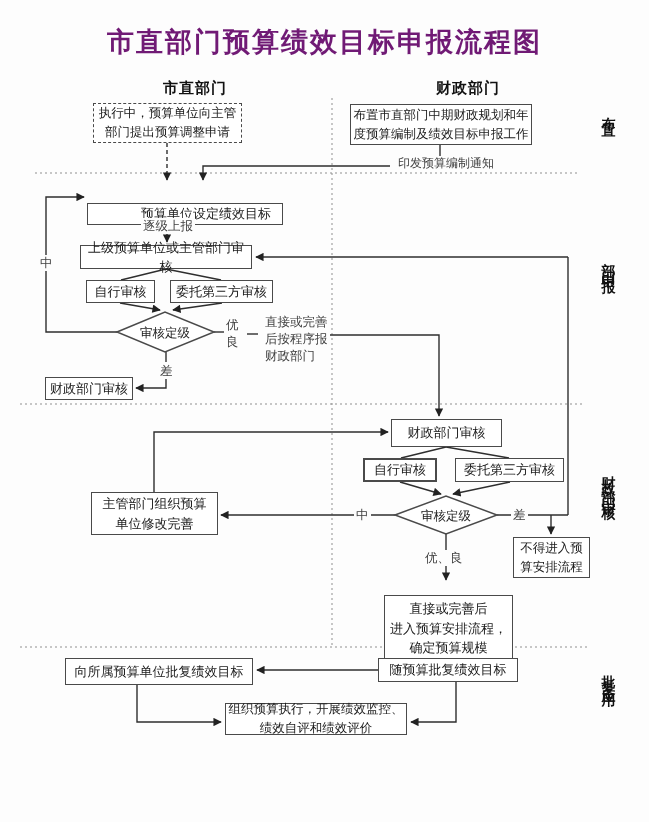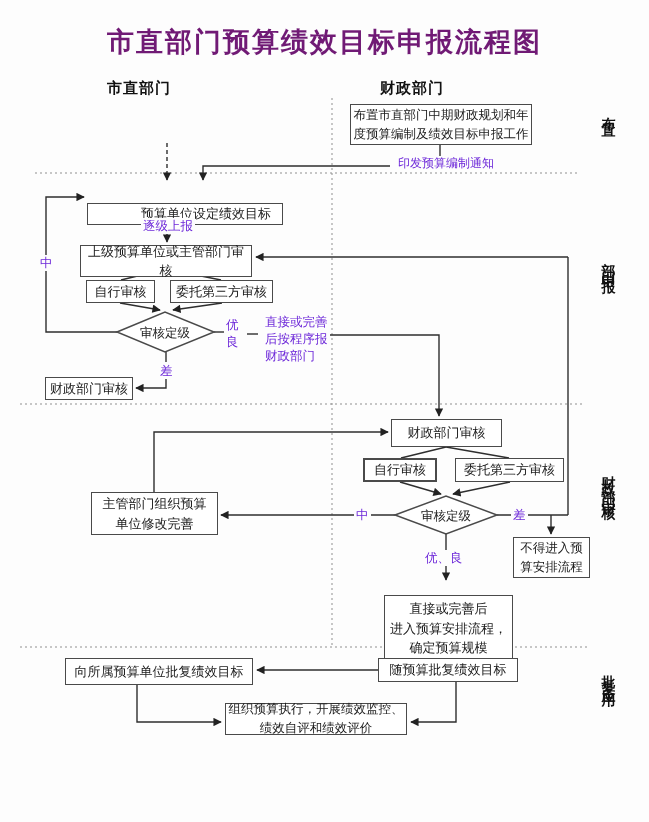--- a/index.html
+++ b/index.html
@@ -5,37 +5,37 @@
   html,body{margin:0;padding:0;background:#ffffff;}
   .canvas{
     position:relative;width:649px;height:822px;background:#fdfdfd;overflow:hidden;
     font-family:"Liberation Sans","DejaVu Sans",sans-serif;color:#1c1c1c;
   }
   .page-title{
     position:absolute;left:0;top:24px;width:649px;text-align:center;
     font-size:27px;font-weight:bold;letter-spacing:2px;color:#701a75;
   }
   .col-header{
-    position:absolute;width:120px;text-align:left;top:79px;
+    position:absolute;width:120px;text-align:right;top:79px;
     font-size:15px;font-weight:bold;color:#111;letter-spacing:1px;
   }
   .svg-layer{position:absolute;left:0;top:0;z-index:1;}
   .node{
     position:absolute;z-index:2;box-sizing:border-box;background:#fff;
     border:1.5px solid #4a4a4a;display:flex;align-items:center;justify-content:center;
     text-align:center;font-size:13px;line-height:1.5;white-space:pre-line;color:#1a1a1a;
     padding:1px 2px;
   }
   .node.dashed{border-style:dashed;}
   .node.thick{border-width:2px;}
   .diamond-text{
     position:absolute;z-index:3;text-align:center;font-size:12.5px;color:#1a1a1a;
   }
   .edge-label{
-    position:absolute;z-index:3;background:#fdfdfd;font-size:12.5px;color:#6d28d9;
+    position:absolute;z-index:3;background:#fdfdfd;font-size:12.5px;color:#404040;
     line-height:1.3;white-space:pre-line;padding:0 2px;
   }
   .edge-label.multiline{line-height:1.35;}
   .side-label{
     position:absolute;z-index:3;writing-mode:vertical-rl;text-orientation:upright;
     font-size:14px;font-weight:bold;color:#101010;letter-spacing:6px;left:600px;
   }
 </style>
 </head>
 <body>
@@ -100,24 +100,26 @@
 
   <div class="page-title">市直部门预算绩效目标申报流程图</div>
   <div class="col-header" style="left:107px;">市直部门</div>
   <div class="col-header" style="left:380px;">财政部门</div>
 
   <div class="side-label" style="top:106px;">布置</div>
   <div class="side-label" style="top:251px;">部门申报</div>
   <div class="side-label" style="top:465px;">财政部门审核</div>
   <div class="side-label" style="top:664px;">批复应用</div>
 
+  <div class="node dashed" style="left:93px;top:103px;width:149px;height:40px;font-size:12.5px;">执行中，预算单位向主管
+部门提出预算调整申请</div>
   <div class="node" style="left:350px;top:104px;width:182px;height:41px;font-size:12.5px;">布置市直部门中期财政规划和年
 度预算编制及绩效目标申报工作</div>
   <div class="node" style="left:87px;top:203px;width:196px;height:22px;padding-left:44px;">预算单位设定绩效目标</div>
-  <div class="node" style="left:80px;top:245px;width:172px;height:32px;">上级预算单位或主管部门审核</div>
+  <div class="node" style="left:80px;top:245px;width:172px;height:24px;">上级预算单位或主管部门审核</div>
   <div class="node" style="left:86px;top:280px;width:69px;height:23px;">自行审核</div>
   <div class="node" style="left:170px;top:280px;width:103px;height:23px;">委托第三方审核</div>
   <div class="node" style="left:45px;top:377px;width:88px;height:23px;">财政部门审核</div>
   <div class="node" style="left:391px;top:419px;width:111px;height:28px;">财政部门审核</div>
   <div class="node thick" style="left:363px;top:458px;width:74px;height:24px;">自行审核</div>
   <div class="node" style="left:455px;top:458px;width:109px;height:24px;">委托第三方审核</div>
   <div class="node" style="left:91px;top:492px;width:127px;height:43px;">主管部门组织预算
 单位修改完善</div>
   <div class="node" style="left:513px;top:537px;width:77px;height:41px;font-size:12.5px;">不得进入预
 算安排流程</div>

